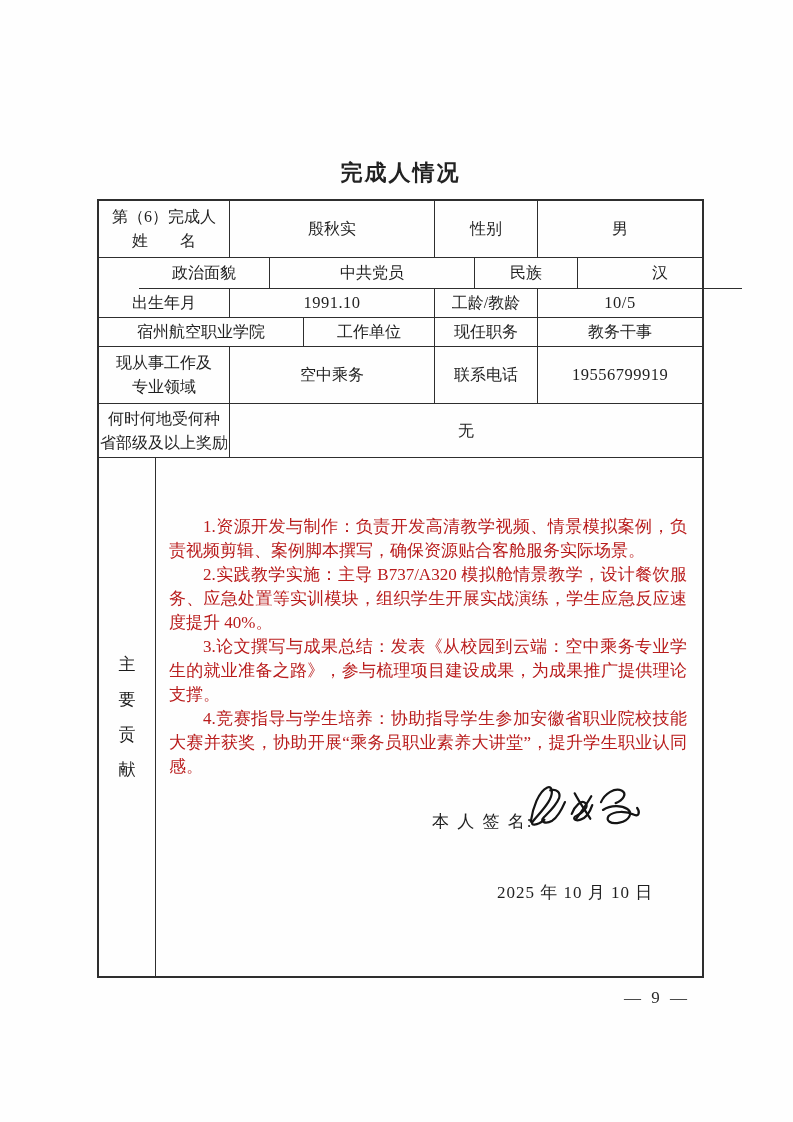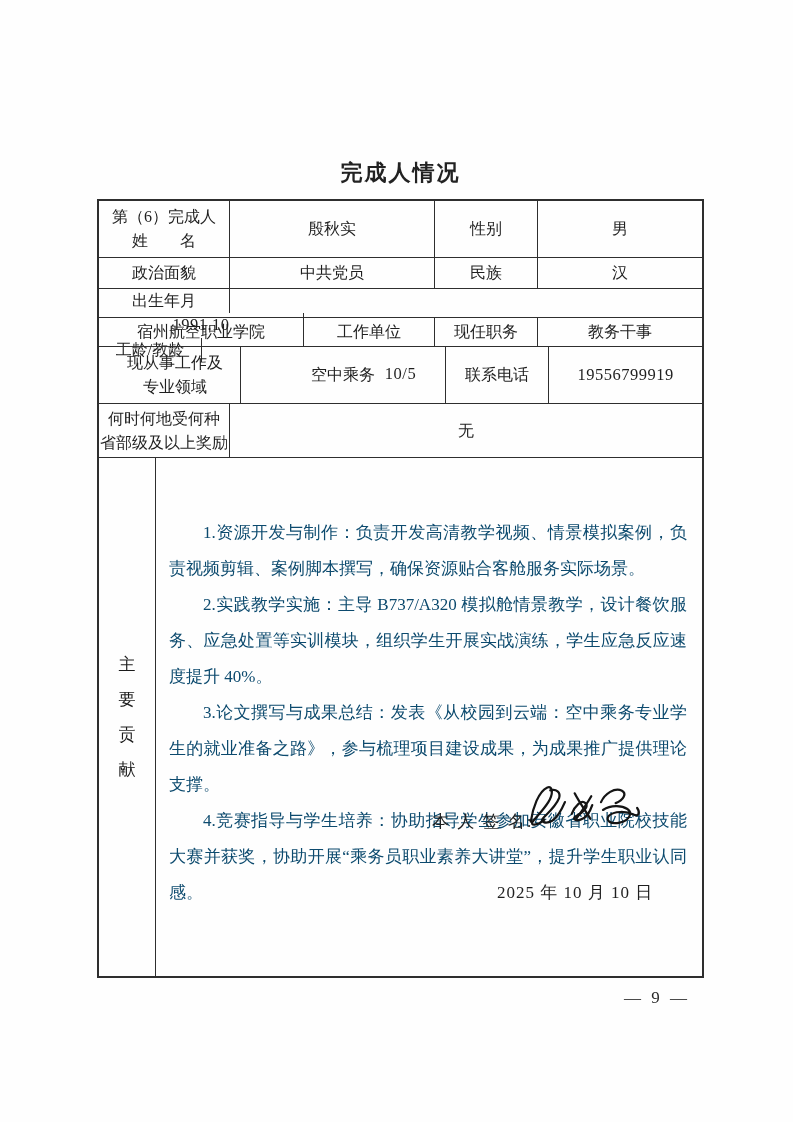--- a/index.html
+++ b/index.html
@@ -22,22 +22,22 @@
   }
 
   .form-table {
     position: absolute; left: 97px; top: 199px;
     width: 607px; height: 779px;
     border: 2px solid #2e2e2e;
     display: flex; flex-direction: column;
   }
   .row { display: flex; border-bottom: 1.5px solid #2e2e2e; width: 100%; }
   .row.last { border-bottom: none; }
-  .r1 { height: 57px; } .r2 { height: 31px; } .r3 { height: 29px; flex-direction: column; }
-  .r4 { height: 29px; } .r5 { height: 28px; } .r6 { height: 57px; padding-left: 11px; }
+  .r1 { height: 57px; } .r2 { height: 31px; margin-left: 40px; } .r3 { height: 29px; }
+  .r4 { height: 29px; } .r5 { height: 28px; } .r6 { height: 57px; }
   .r7 { height: 54px; } .r8 { flex: 1; }
 
   .cell {
     border-right: 1.5px solid #2e2e2e;
     display: flex; flex-direction: column;
     align-items: center; justify-content: center;
     text-align: center;
     font-size: 16px; line-height: 1.5;
     color: #1f1f1f;
   }
@@ -52,23 +52,23 @@
     display: flex; flex-direction: column;
     align-items: center; justify-content: center;
     gap: 12px;
     font-size: 17px;
   }
   .content-cell {
     flex: 1; position: relative;
     padding: 57px 15px 0 13px;
   }
   .content-cell p {
-    font-size: 17px; line-height: 36px;
+    font-size: 17px; line-height: 24px;
     text-indent: 2em; text-align: justify;
-    color: #0c4a6e;
+    color: #b91c1c;
   }
   .sig-label {
     position: absolute; left: 276px; top: 351px;
     font-size: 17px; letter-spacing: 2px; white-space: nowrap;
   }
   .sig-svg { position: absolute; left: 365px; top: 320px; }
   .sig-date {
     position: absolute; left: 341px; top: 422px;
     font-size: 17px; white-space: nowrap; letter-spacing: 1px;
   }

